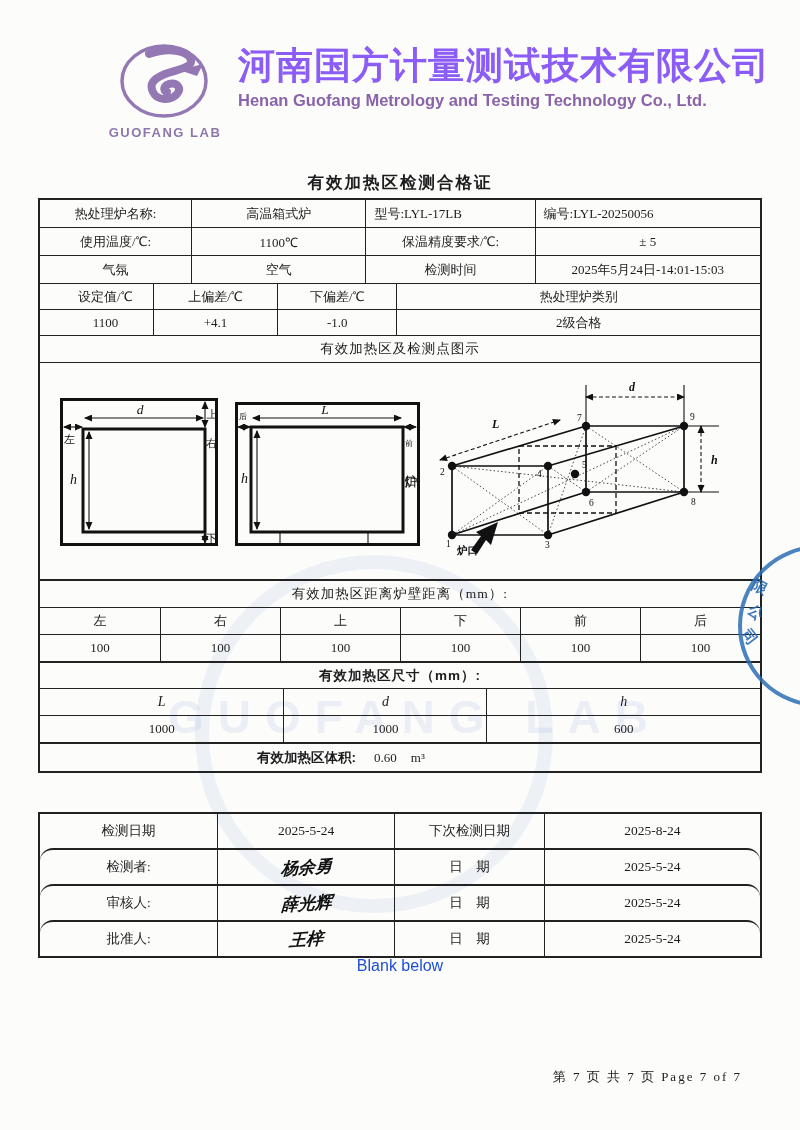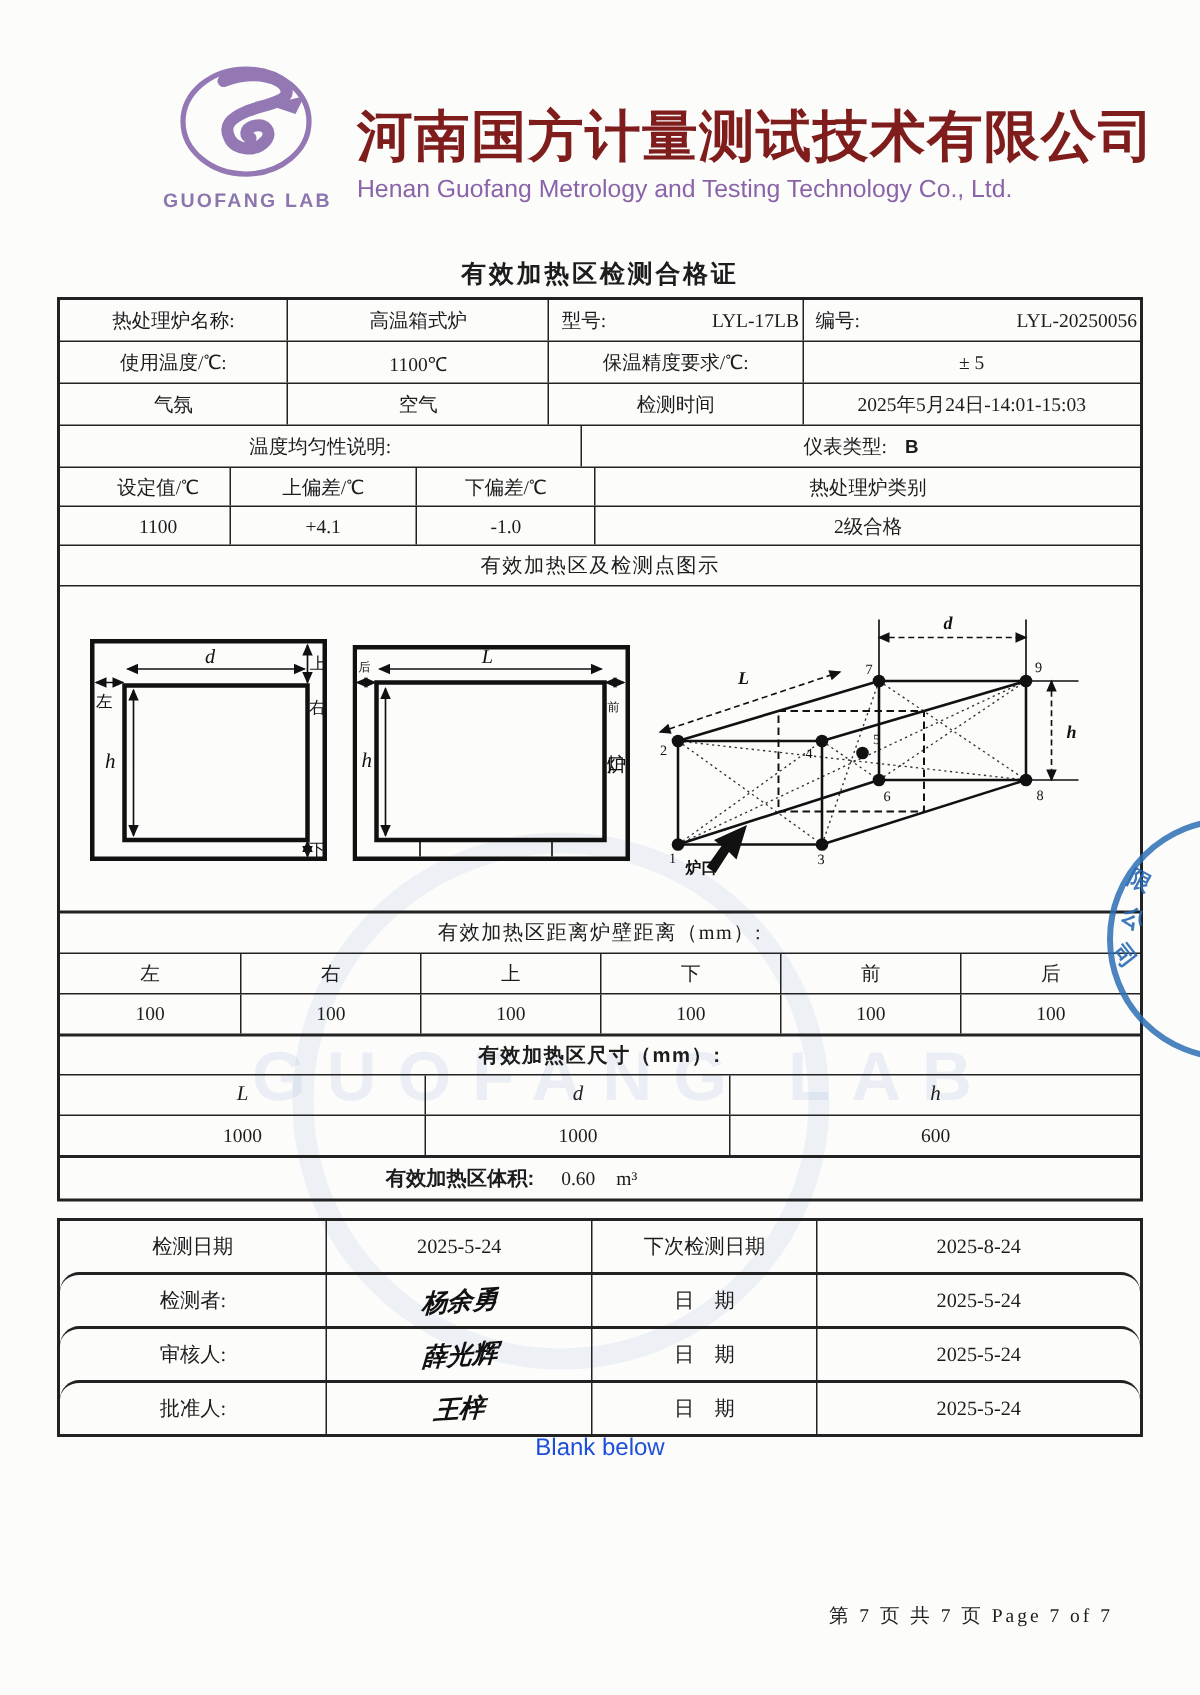--- a/index.html
+++ b/index.html
@@ -17,43 +17,43 @@
   .seal{position:absolute;left:738px;top:545px;width:154px;height:154px;z-index:3;
     border:4px solid rgba(44,110,180,0.85);border-radius:50%;}
   .seal-char{position:absolute;z-index:3;color:rgba(40,105,178,0.9);
     font-size:15px;font-weight:bold;}
   
   .hdr{position:absolute;left:104px;top:44px;display:flex;align-items:flex-start;z-index:2;}
   .logo-box{width:122px;text-align:center;}
   .logo-caption{font-family:"Liberation Sans",sans-serif;font-weight:bold;font-size:13px;
     letter-spacing:1.5px;color:#8d76ad;margin-top:1px;white-space:nowrap;}
   .co-names{margin-left:12px;}
-  .co-cn{color:#7f1d1d;font-weight:bold;font-size:37px;line-height:1.2;
-    letter-spacing:1px;white-space:nowrap;margin-top:26px;}
-  .co-en{color:#8a63a8;font-family:"Liberation Sans",sans-serif;font-weight:normal;
+  .co-cn{color:#8b5cf6;font-weight:bold;font-size:37px;line-height:1.2;
+    letter-spacing:1px;white-space:nowrap;}
+  .co-en{color:#8a63a8;font-family:"Liberation Sans",sans-serif;font-weight:bold;
     font-size:16.5px;margin-top:3px;white-space:nowrap;}
   
   .doc-title{position:absolute;left:0;top:172px;width:800px;text-align:center;z-index:2;
     font-size:16.5px;font-weight:bold;letter-spacing:2px;}
   
   .tbl{position:absolute;left:38px;width:724px;border:2px solid #222;
     box-sizing:border-box;z-index:2;background:transparent;}
   .tbl-main{top:198px;}
   .tbl-sig{top:812px;}
   .tr{display:flex;border-top:1px solid #222;}
   .tr:first-child{border-top:none;}
   .tr.t2{border-top-width:2px;}
   .td{border-left:1px solid #222;box-sizing:border-box;display:flex;
     align-items:center;justify-content:center;font-size:13px;
     padding:0 2px;overflow:hidden;}
   .td:first-child{border-left:none;}
   .h27{height:27px;} .h25{height:25px;} .h26{height:26px;} .hfig{height:216px;} .h34{height:34px;}
   .split{justify-content:flex-start;padding-left:8px;}
   .split .lv{flex:0 0 auto;}
-  .split .vv{flex:1 1 auto;text-align:right;}
+  .split .vv{flex:1 1 auto;text-align:left;}
   .pairc .vv2{margin-left:12px;font-weight:bold;font-family:"Liberation Sans",sans-serif;font-size:12.5px;}
   .w21{width:21%;} .w242{width:24.2%;} .w235{width:23.5%;} .w313{width:31.3%;}
   .w482{width:48.2%;} .w518{width:51.8%;}
   .w135{width:13.5%;margin-left:18px;} .w177{width:17.7%;} .w17{width:17%;}
   .w6{width:16.6667%;}
   .w338{width:33.8%;} .w282{width:28.2%;} .w380{width:38%;}
   .full{width:100%;}
   .sec-serif{font-size:13.5px;letter-spacing:1px;}
   .sec-sans{font-family:"Liberation Sans",sans-serif;font-weight:600;font-size:13.5px;letter-spacing:1px;}
   .ital{font-style:italic;font-size:14px;}
@@ -125,27 +125,20 @@
     <div class="td h27 w235">保温精度要求/℃:</div>
     <div class="td h27 w313">± 5</div>
   </div>
   <div class="tr">
     <div class="td h27 w21">气氛</div>
     <div class="td h27 w242">空气</div>
     <div class="td h27 w235">检测时间</div>
     <div class="td h27 w313">2025年5月24日-14:01-15:03</div>
   </div>
   <div class="tr">
-    <div class="td h27 w482">温度均匀性说明:</div>
-    <div class="td h27 w518 pairc">
-      <span>仪表类型:</span>
-      <span class="vv2">B</span>
-    </div>
-  </div>
-  <div class="tr">
     <div class="td h25 w135">设定值/℃</div>
     <div class="td h25 w177">上偏差/℃</div>
     <div class="td h25 w17">下偏差/℃</div>
     <div class="td h25 w518">热处理炉类别</div>
   </div>
   <div class="tr">
     <div class="td h25 w135">1100</div>
     <div class="td h25 w177">+4.1</div>
     <div class="td h25 w17">-1.0</div>
     <div class="td h25 w518">2级合格</div>

